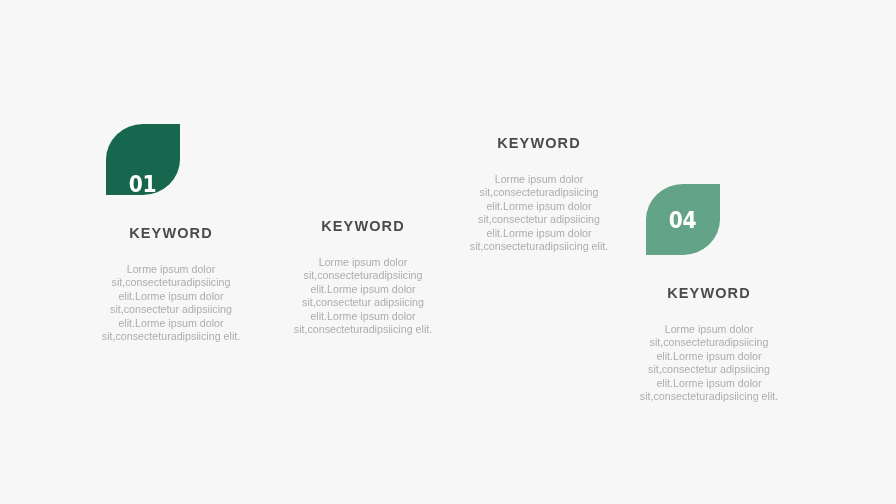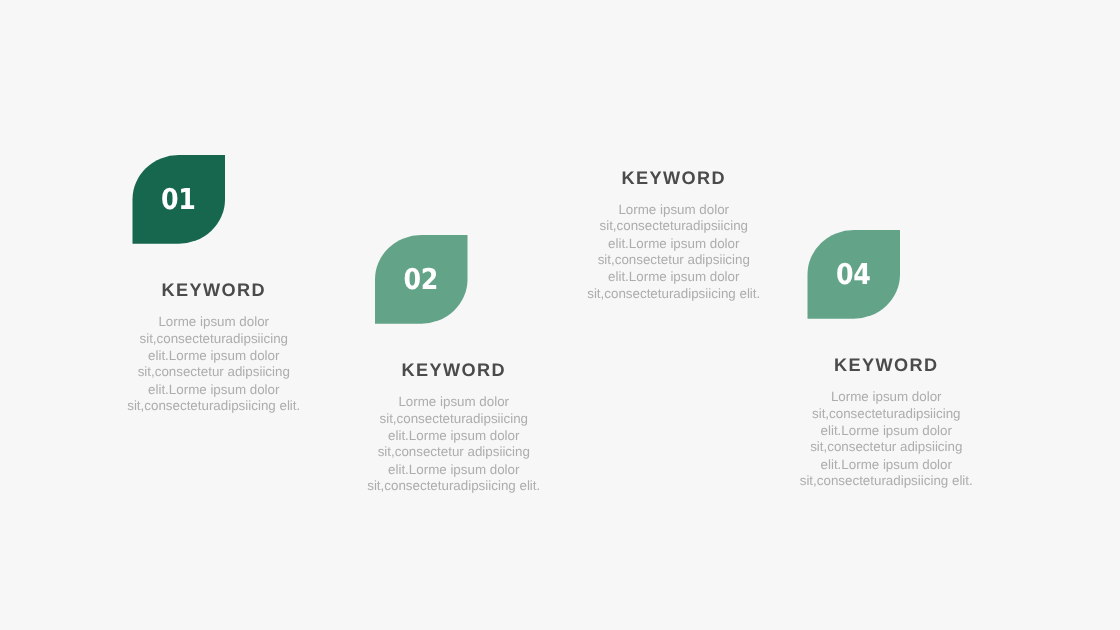--- a/index.html
+++ b/index.html
@@ -56,59 +56,56 @@
     margin-top: 31px;
     color: #4b4b4b;
     font-size: 14.5px;
     font-weight: bold;
     letter-spacing: 1.1px;
     text-align: center;
     line-height: 1;
   }
 
   .card-body {
-    margin-top: 11px;
+    margin-top: 22px;
     color: #adadad;
     font-size: 10.7px;
     line-height: 13.6px;
     text-align: center;
     width: 148px;
   }
 
   
   .card-1 { left: 71px;  top: 124px; }
   .card-2 { left: 263px; top: 188px; }
   .card-3 { left: 439px; top: 105px; }
   .card-4 { left: 609px; top: 184px; }
 
   
-  .card-1 .leaf { margin-right: 56px; }
+  .card-1 .leaf { margin-right: 56px; align-items: flex-end; }
   .card-2 .leaf { margin-right: 52px; }
   .card-3 .leaf { margin-right: 52px; }
   .card-4 .leaf { margin-right: 52px; }
 
   .card-4 .card-body { width: 152px; }
 </style>
 </head>
 <body style="background: rgb(247, 247, 247);">
 
 <div id="stage">
 
   <div class="card card-1">
     <div class="leaf" style="background: rgb(23, 103, 78);">
       <span class="leaf-number">01</span>
     </div>
     <div class="card-title" style="color: rgb(75, 75, 75);">KEYWORD</div>
     <div class="card-body" style="color: rgb(173, 173, 173);">Lorme ipsum dolor sit,consecteturadipsiicing elit.Lorme ipsum dolor sit,consectetur adipsiicing elit.Lorme ipsum dolor sit,consecteturadipsiicing elit.</div>
   </div>
 
   <div class="card card-2">
-    <div class="leaf" style="background: rgb(99, 164, 137);">
-      <span class="leaf-number">02</span>
-    </div>
     <div class="card-title" style="color: rgb(75, 75, 75);">KEYWORD</div>
     <div class="card-body" style="color: rgb(173, 173, 173);">Lorme ipsum dolor sit,consecteturadipsiicing elit.Lorme ipsum dolor sit,consectetur adipsiicing elit.Lorme ipsum dolor sit,consecteturadipsiicing elit.</div>
   </div>
 
   <div class="card card-3">
     <div class="card-title" style="color: rgb(75, 75, 75);">KEYWORD</div>
     <div class="card-body" style="color: rgb(173, 173, 173);">Lorme ipsum dolor sit,consecteturadipsiicing elit.Lorme ipsum dolor sit,consectetur adipsiicing elit.Lorme ipsum dolor sit,consecteturadipsiicing elit.</div>
   </div>
 
   <div class="card card-4">

